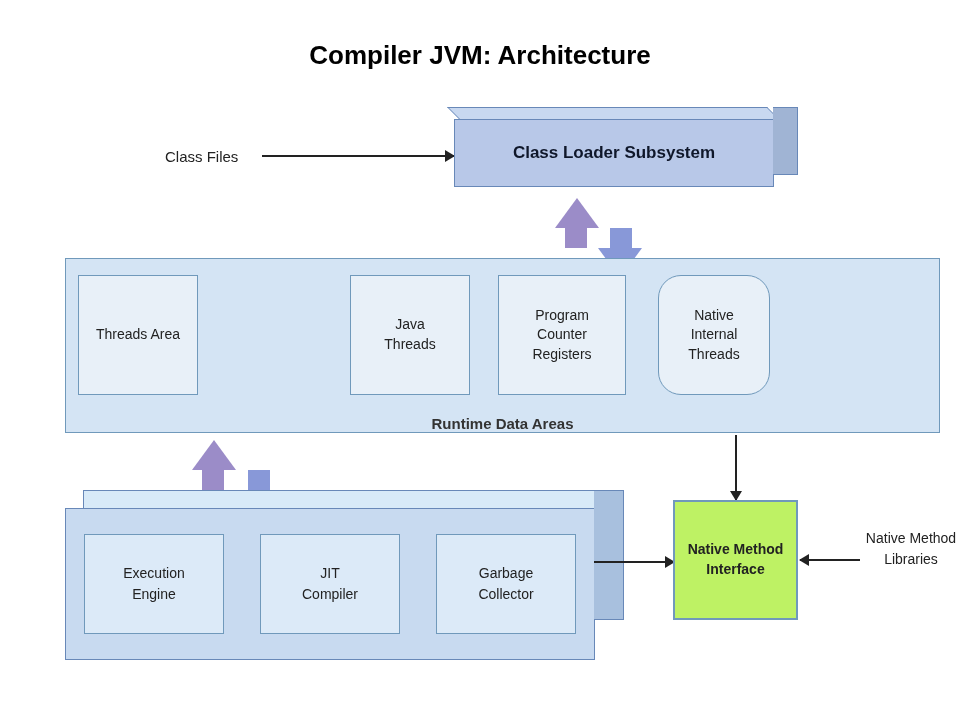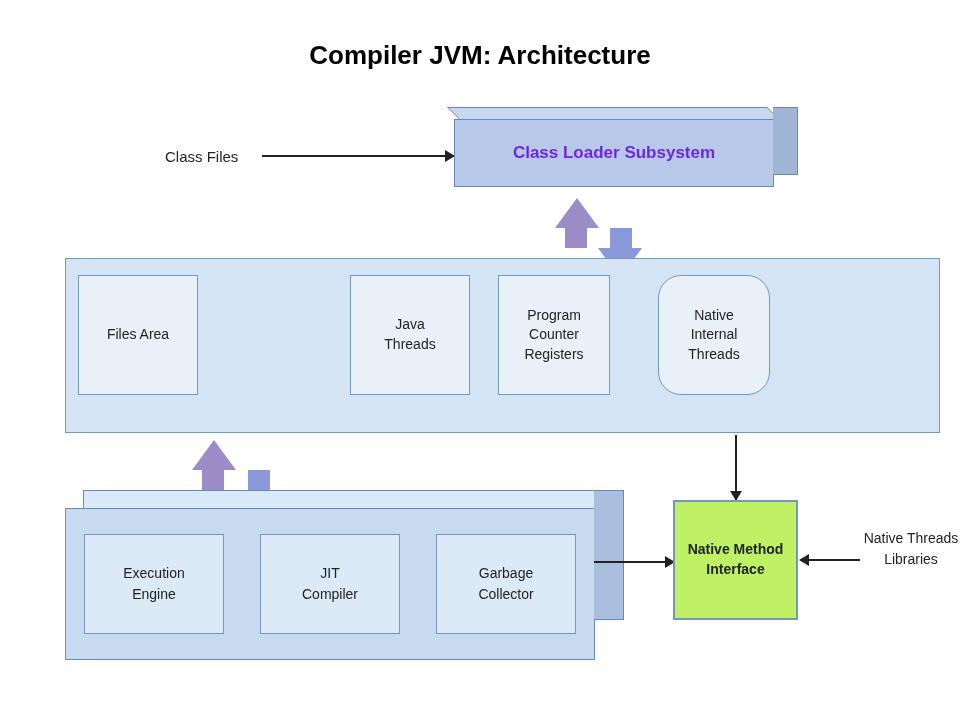--- a/index.html
+++ b/index.html
@@ -42,21 +42,21 @@
       left: 0;
       width: 320px;
       height: 68px;
       background: #b8c8e8;
       border: 1.5px solid #6888b8;
       display: flex;
       align-items: center;
       justify-content: center;
       font-size: 17px;
       font-weight: bold;
-      color: #6d28d9;
+      color: #0f172a;
     }
     .cls-top {
       position: absolute;
       top: 0;
       left: 14px;
       width: 320px;
       height: 14px;
       background: #c8d8f0;
       border: 1.5px solid #6888b8;
       border-bottom: none;
@@ -176,21 +176,21 @@
       justify-content: center;
       text-align: center;
       font-size: 14px;
       color: #222;
       line-height: 1.4;
     }
 
     .ri-method  { left: 78px;  width: 120px; }
     .ri-heap    { left: 218px; width: 120px; }
     .ri-java    { left: 350px; width: 120px; }
-    .ri-program { left: 498px; width: 112px; justify-content: center; }
+    .ri-program { left: 498px; width: 128px; justify-content: center; }
     .ri-native  { left: 658px; width: 112px; border-radius: 23px; }
 
     
     .arrow-up-exec {
       position: absolute;
       top: 440px;
       left: 192px;
       width: 0; height: 0;
       border-left: 22px solid transparent;
       border-right: 22px solid transparent;
@@ -385,33 +385,34 @@
 
   <div class="arrow-up-cls"></div>
   <div class="arrow-up-cls-stem"></div>
 
   <div class="arrow-down-cls"></div>
   <div class="arrow-down-cls-tip"></div>
 
   <div class="runtime-box"></div>
 
   <div class="runtime-item ri-method">
-    <span>Files
+    <span>Threads
 Area</span>
   </div>
   <div class="runtime-item ri-java">
     <span>Java<br>Threads</span>
   </div>
   <div class="runtime-item ri-program">
     <span>Program<br>Counter<br>Registers</span>
   </div>
   <div class="runtime-item ri-native">
     <span>Native<br>Internal<br>Threads</span>
   </div>
 
+  <div class="runtime-label">Runtime Data Areas</div>
 
   <div class="arrow-up-exec"></div>
   <div class="arrow-up-exec-stem"></div>
   <div class="arrow-down-exec"></div>
   <div class="arrow-down-exec-tip"></div>
 
   <div class="exec-box">
     <div class="exec-top"></div>
     <div class="exec-main">
       <div class="exec-item">
@@ -433,16 +434,16 @@
 
   <div class="nmi-box">
     <span>Native
 Method
 Interface</span>
   </div>
 
   <div class="arrow-nml"></div>
 
   <div class="nml-label">Native
-Threads
+Method
 Libraries</div>
 
 </div>
 
 </body></html>

